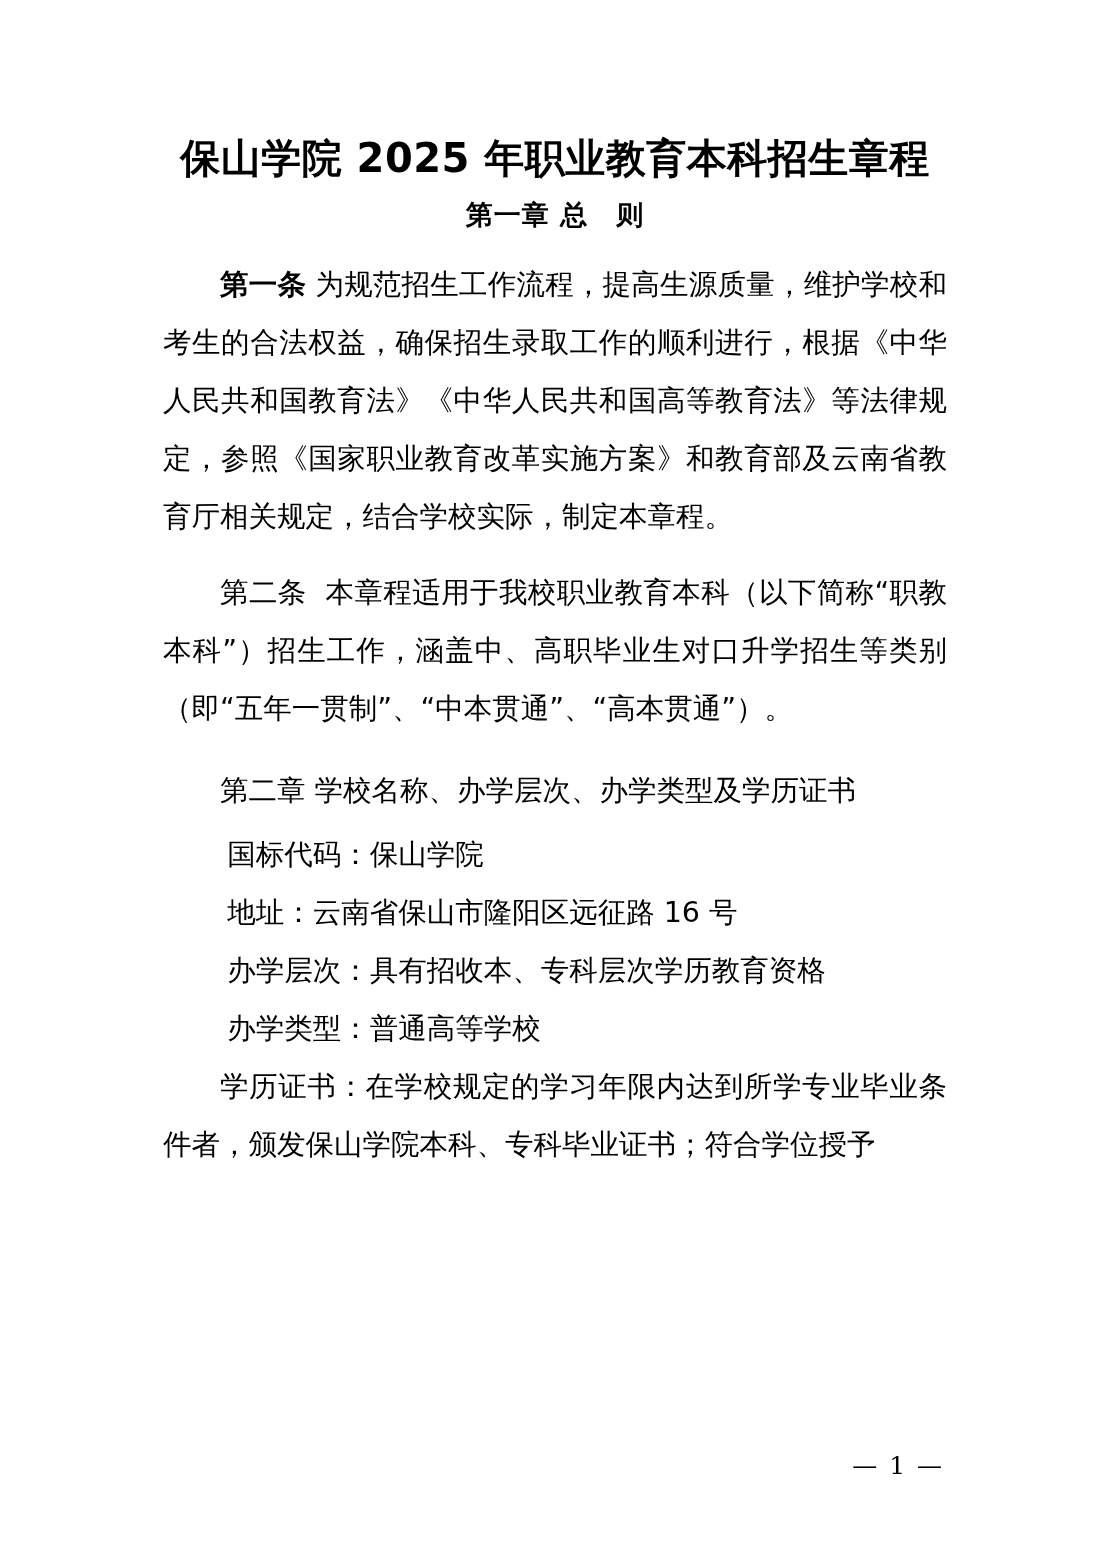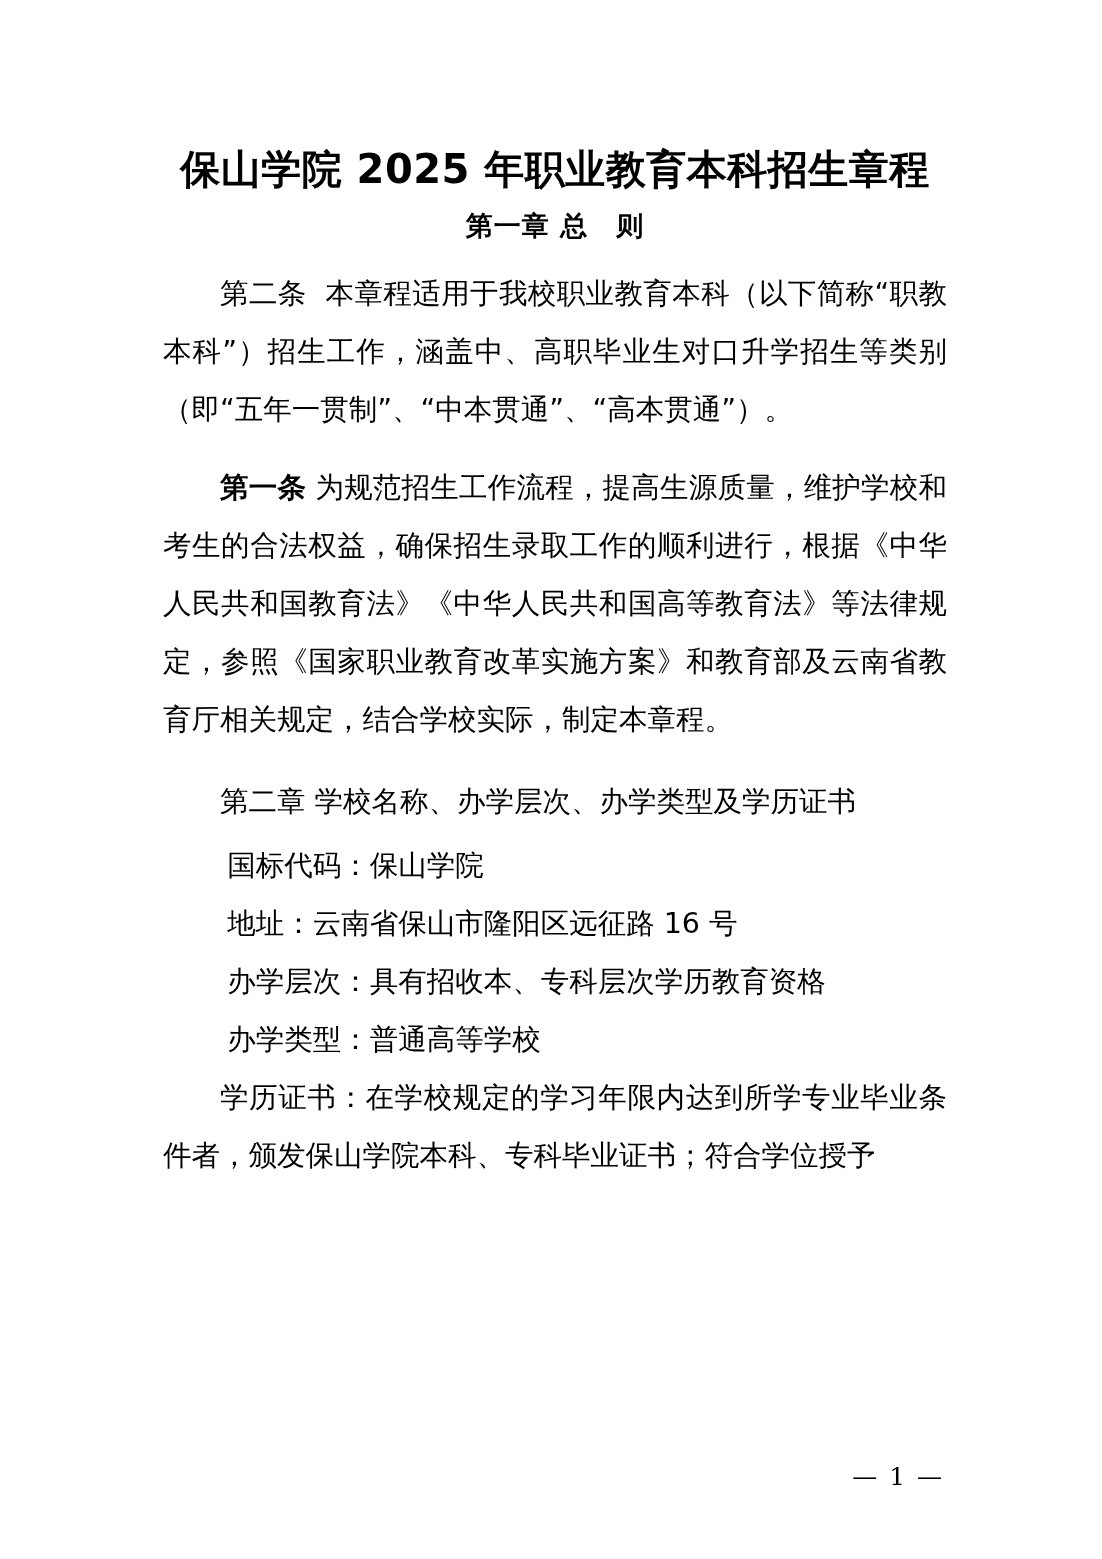--- a/index.html
+++ b/index.html
@@ -5,21 +5,21 @@
 <style>
   html, body {
     margin: 0;
     padding: 0;
     background: #ffffff;
   }
   .page {
     position: relative;
     width: 1102px;
     height: 1521px;
-    margin: 16px auto;
+    margin: 5px auto;
     background: #ffffff;
     box-sizing: border-box;
     font-family: "DejaVu Sans", "Liberation Sans", sans-serif;
     color: #000000;
     overflow: hidden;
   }
 
   
   .content {
     position: absolute;
@@ -119,23 +119,23 @@
 <body>
 
 <div class="page">
 
   <div class="content">
 
     <h1 class="doc-title">保山学院 2025 年职业教育本科招生章程</h1>
 
     <h2 class="chapter-heading-bold">第一章 总　则</h2>
 
+    <p class="para first-para"><span class="art-no-bold">第一条</span><span>&nbsp;</span><span>为规范招生工作流程，提高生源质量，维护学校和考生的合法权益，确保招生录取工作的顺利进行，根据《中华人民共和国教育法》《中华人民共和国高等教育法》等法律规定，参照《国家职业教育改革实施方案》和教育部及云南省教育厅相关规定，结合学校实际，制定本章程。</span></p>
+
     <p class="para"><span class="art-no">第二条</span><span>&nbsp;&nbsp;</span><span>本章程适用于我校职业教育本科（以下简称“职教本科”）招生工作，涵盖中、高职毕业生对口升学招生等类别（即“五年一贯制”、“中本贯通”、“高本贯通”）。</span></p>
-
-    <p class="para first-para"><span class="art-no-bold">第一条</span><span>&nbsp;</span><span>为规范招生工作流程，提高生源质量，维护学校和考生的合法权益，确保招生录取工作的顺利进行，根据《中华人民共和国教育法》《中华人民共和国高等教育法》等法律规定，参照《国家职业教育改革实施方案》和教育部及云南省教育厅相关规定，结合学校实际，制定本章程。</span></p>
 
 
     <h2 class="chapter-heading-plain">第二章 学校名称、办学层次、办学类型及学历证书</h2>
 
     <ul class="info-list">
       <li><span>国标代码</span><span>：</span><span>保山学院</span></li>
       <li><span>地址</span><span>：</span><span>云南省保山市隆阳区远征路 16 号</span></li>
       <li><span>办学层次</span><span>：</span><span>具有招收本、专科层次学历教育资格</span></li>
       <li><span>办学类型</span><span>：</span><span>普通高等学校</span></li>
     </ul>

